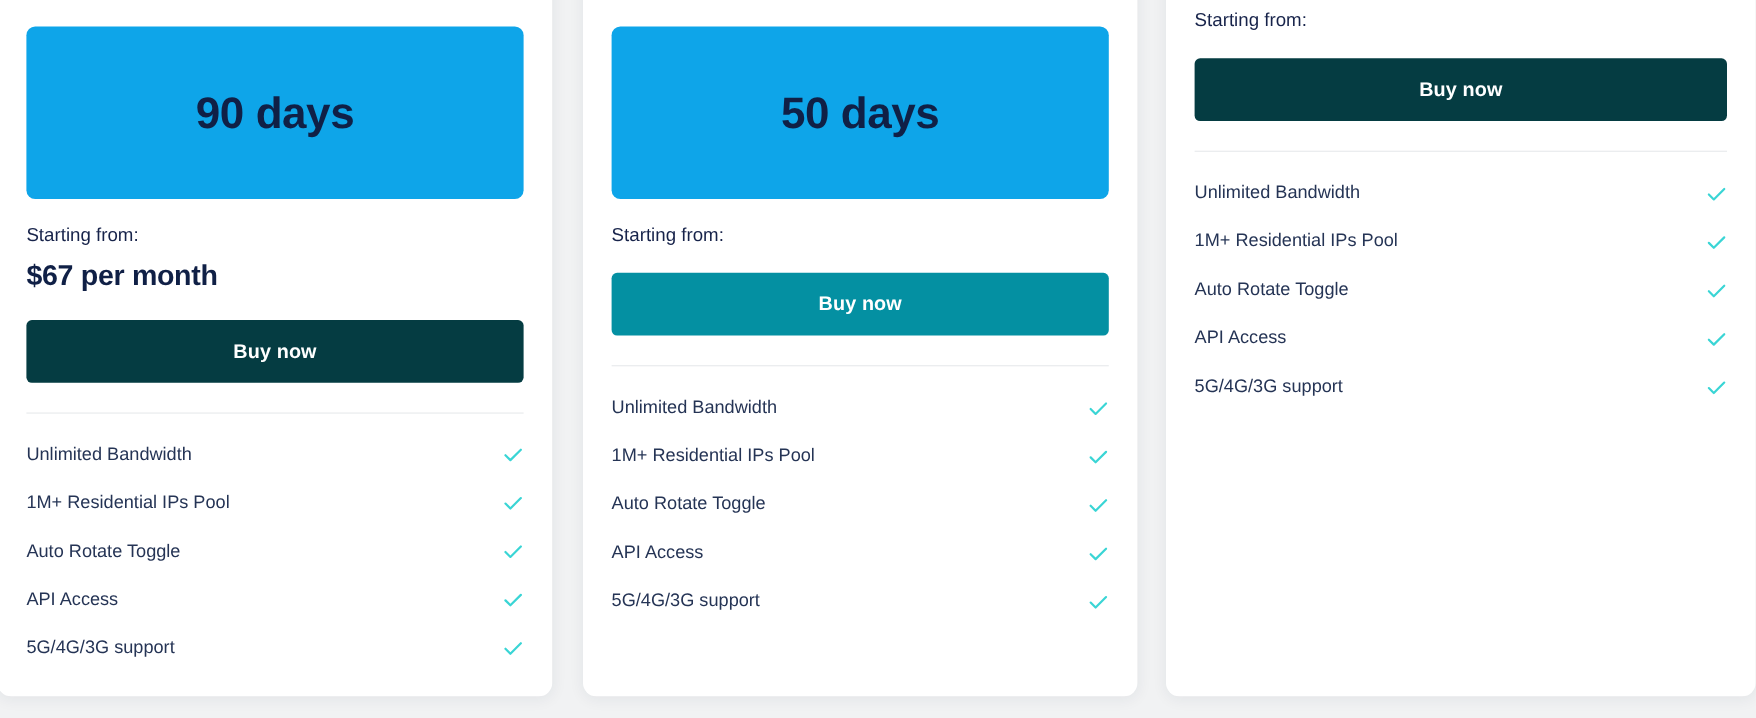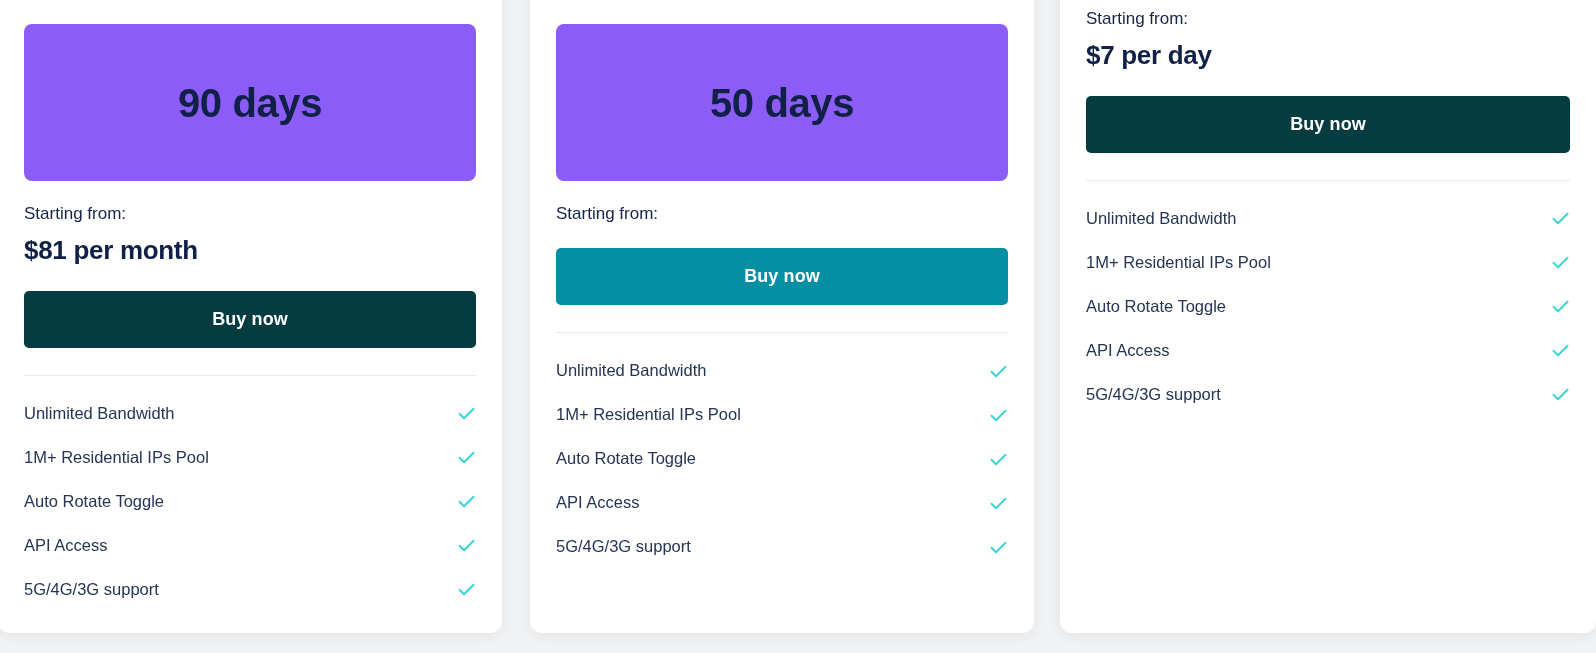--- a/index.html
+++ b/index.html
@@ -54,21 +54,21 @@
     width: 536px;
     margin-left: 26px;
     border-top-left-radius: 0;
     border-top-right-radius: 0;
   }
 
   
   .card-header {
     margin-top: 38px;
     height: 157px;
-    background: #8b5cf6;
+    background: #0ea5e9;
     border-radius: 8px;
     display: flex;
     align-items: center;
     justify-content: center;
   }
   .card-header-title {
     font-size: 40px;
     font-weight: 700;
     color: #102046;
     letter-spacing: -0.4px;
@@ -152,21 +152,21 @@
 
 <div class="pricing-row">
 
   <section class="card card-1">
     <div class="card-header">
       <div class="card-header-title">90 days</div>
     </div>
 
     <div class="price-block">
       <div class="price-prefix">Starting from:</div>
-      <div class="price-amount">$81 per month</div>
+      <div class="price-amount">$67 per month</div>
     </div>
 
     <button class="buy-button dark">Buy now</button>
 
     <div class="divider"></div>
 
     <ul class="feature-list">
       <li class="feature-item">
         <span class="feature-label">Unlimited Bandwidth</span>
         <span class="check-icon">
@@ -264,21 +264,20 @@
             </svg>
         </span>
       </li>
     </ul>
   </section>
 
   <section class="card card-3">
 
     <div class="price-block">
       <div class="price-prefix">Starting from:</div>
-      <div class="price-amount">$7 per day</div>
     </div>
 
     <button class="buy-button dark">Buy now</button>
 
     <div class="divider"></div>
 
     <ul class="feature-list">
       <li class="feature-item">
         <span class="feature-label">Unlimited Bandwidth</span>
         <span class="check-icon">

